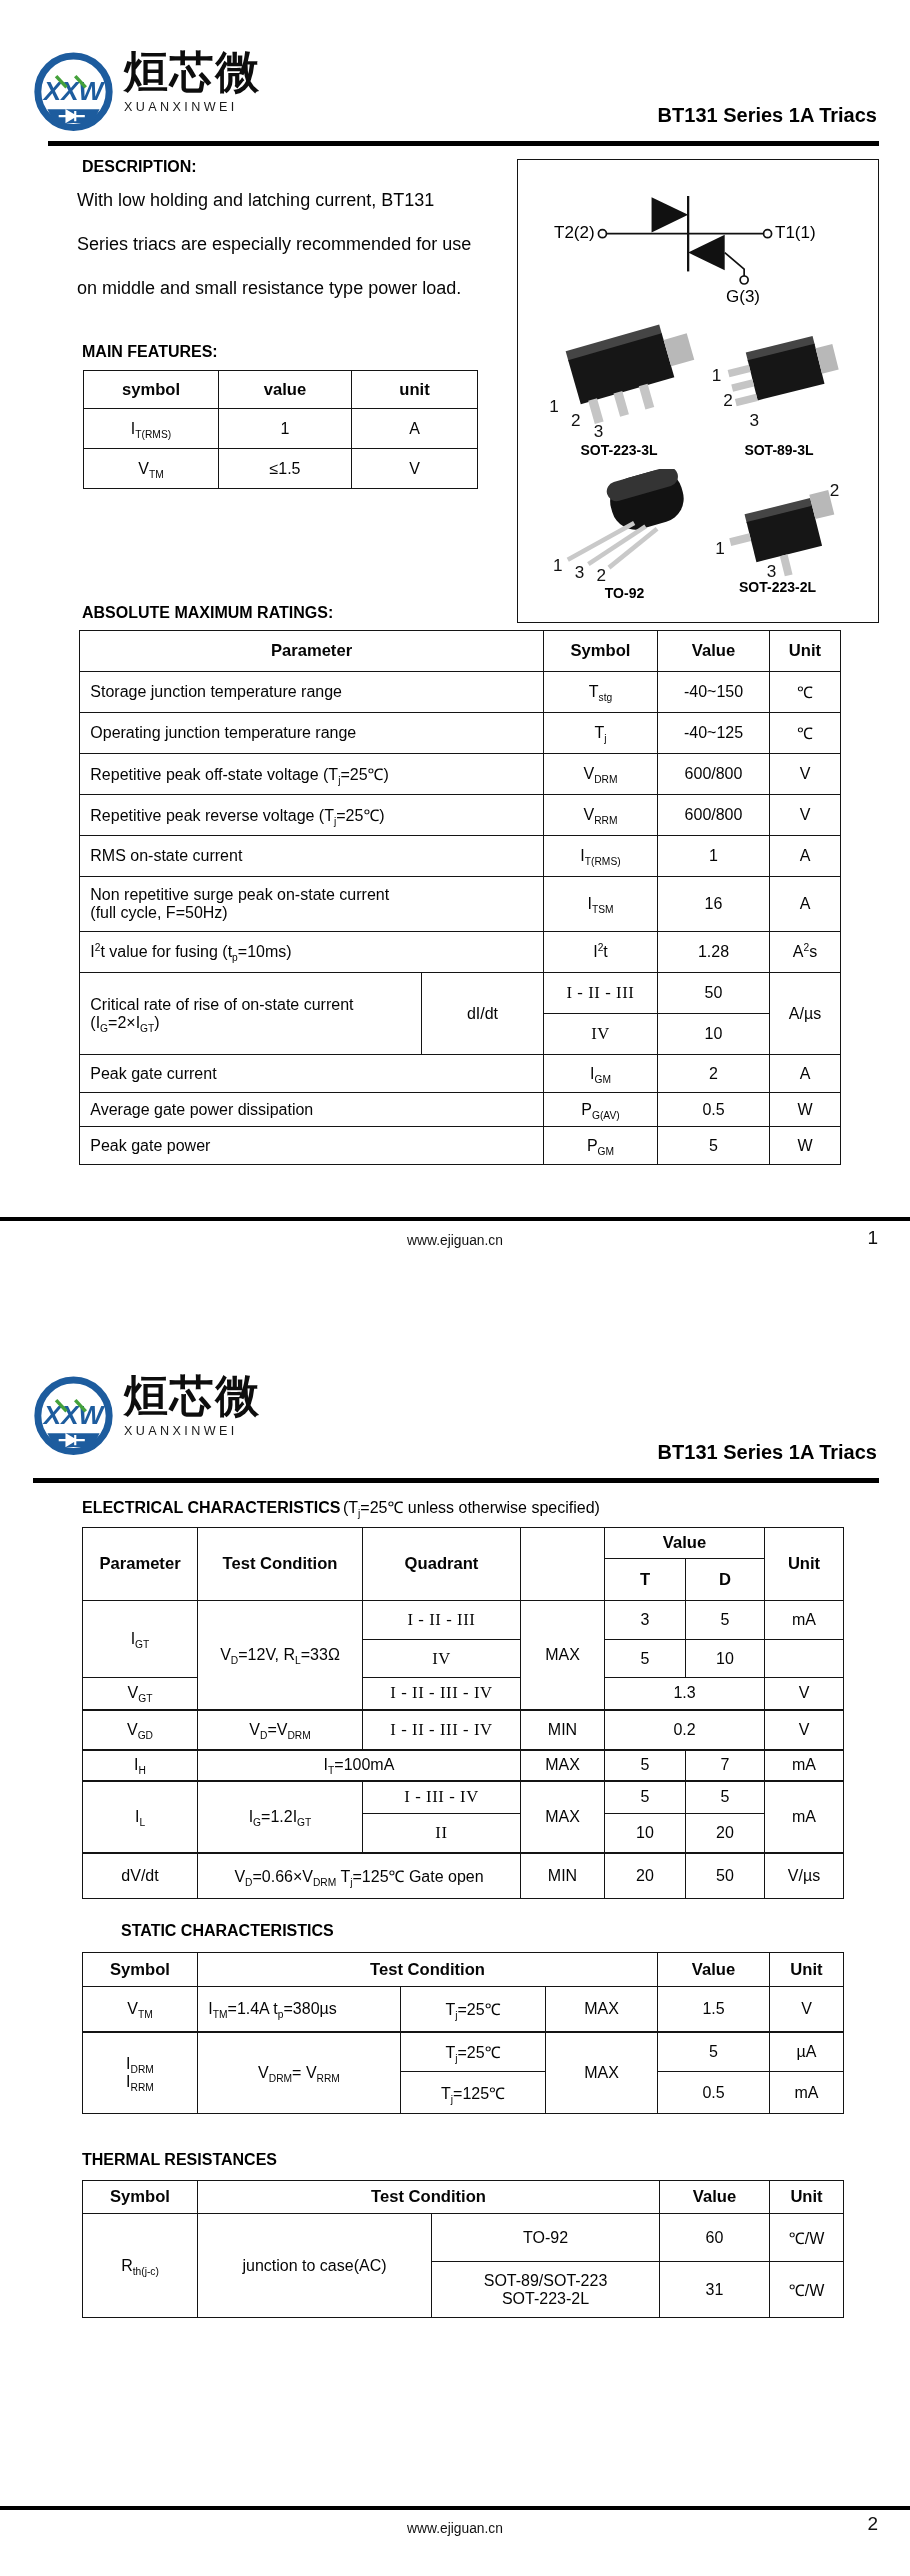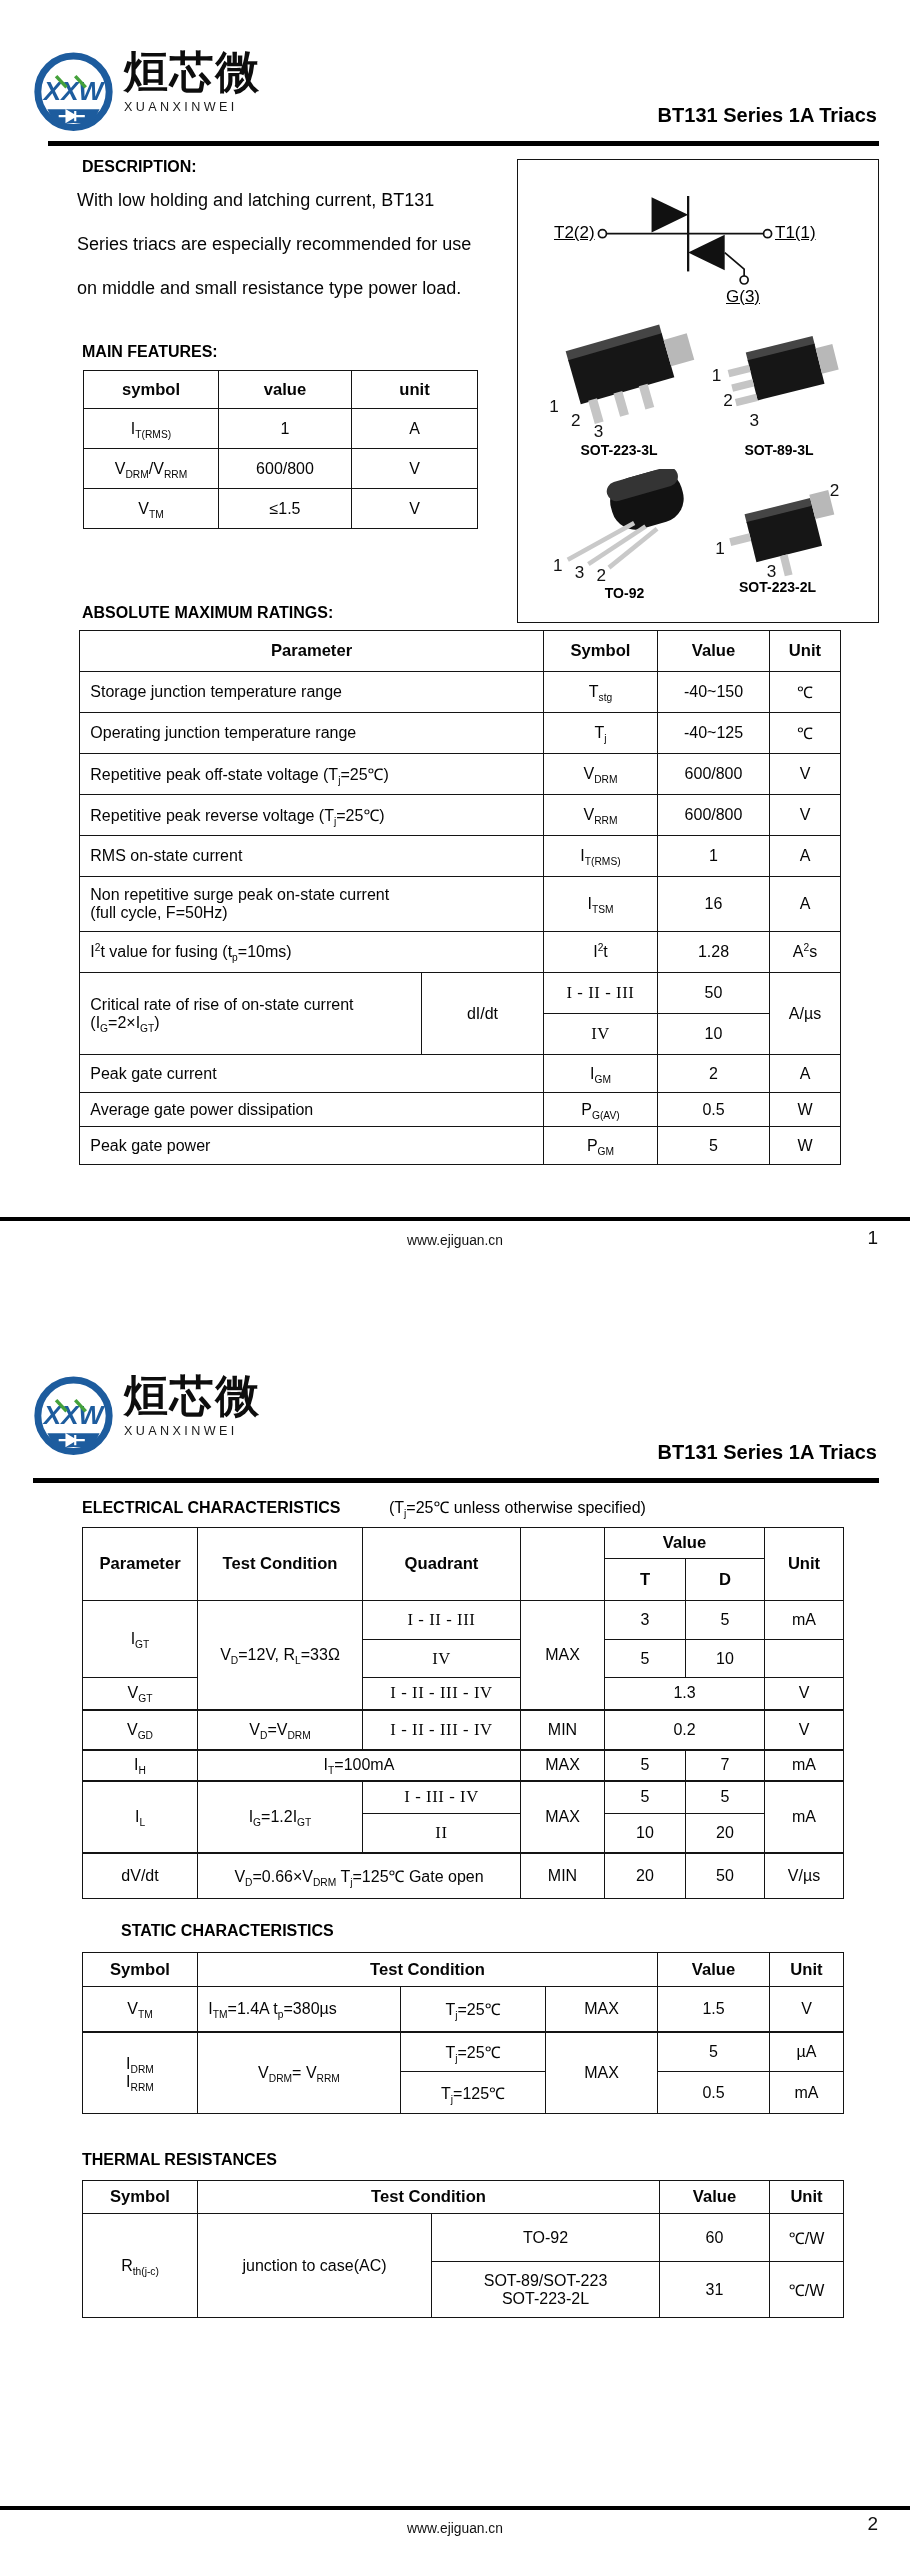--- a/index.html
+++ b/index.html
@@ -9,36 +9,36 @@
   }
   .abs{position:absolute;}
   .rule{background:#000;}
   
   .logo{display:flex;align-items:flex-start;gap:6.9px;}
   .logo-text{display:flex;flex-direction:column;}
   .logo-cn{font-size:44px;font-weight:600;line-height:1.0;letter-spacing:1.7px;color:#0d0d0d;}
   .logo-en{font-size:12.6px;letter-spacing:3.4px;color:#1a1a1a;margin-top:6px;}
   .doc-title{font-size:20px;font-weight:bold;}
   .sec-head{font-weight:bold;font-size:16px;white-space:nowrap;}
-  .sec-note{font-weight:normal;font-size:16px;margin-left:46px;}
+  .sec-note{font-weight:normal;font-size:16px;}
   .body-text{font-size:18px;line-height:44px;color:#050505;}
   
   table{border-collapse:collapse;table-layout:fixed;border:1.7px solid #141414;}
   td,th{border:1.1px solid #141414;padding:0 6.9px;font-size:16px;text-align:center;vertical-align:middle;color:#050505;}
   th{font-weight:bold;font-size:16.6px;}
   td.l{text-align:left;padding-left:10.3px;}
   td.quad{font-family:"Liberation Serif",serif;font-size:16.6px;letter-spacing:0.6px;}
   .thick td{border-top-width:2.3px;border-radius:16px;}
   .pre{white-space:pre-line;}
   sub{font-size:64%;line-height:0;}
   sup{font-size:64%;line-height:0;}
   
   .pkg-box{border:1.7px solid #141414;background:#fff;}
   .pkg-name{position:absolute;font-weight:bold;font-size:14px;text-align:center;white-space:nowrap;}
-  .sym-label{position:absolute;font-size:17px;white-space:nowrap;text-decoration:underline;}
+  .sym-label{position:absolute;font-size:17px;white-space:nowrap;}
   .pin-num{font-size:30px;fill:#111;font-family:"Liberation Sans",sans-serif;}
   
   .footer-url{font-size:13.8px;color:#111;}
   .footer-page{font-size:19px;color:#111;}
 </style>
 </head>
 <body>
 
 <div class="logo abs" style="left:30px;top:50px;">
   <svg width="87" height="87" viewBox="0 0 100 100">
@@ -72,25 +72,20 @@
   <tbody>
       <tr style="height:38px">
     <th>symbol</th>
     <th>value</th>
     <th>unit</th>
   </tr>
   <tr style="height:40px">
     <td>I<sub>T(RMS)</sub></td>
     <td>1</td>
     <td>A</td>
-  </tr>
-  <tr style="height:40px">
-    <td>V<sub>DRM</sub>/V<sub>RRM</sub></td>
-    <td>600/800</td>
-    <td>V</td>
   </tr>
   <tr style="height:40px">
     <td>V<sub>TM</sub></td>
     <td>≤1.5</td>
     <td>V</td>
   </tr>
 </tbody>
   </table>
 
 <div class="pkg-box abs" style="left:517px;top:159px;width:360px;height:462px;">

